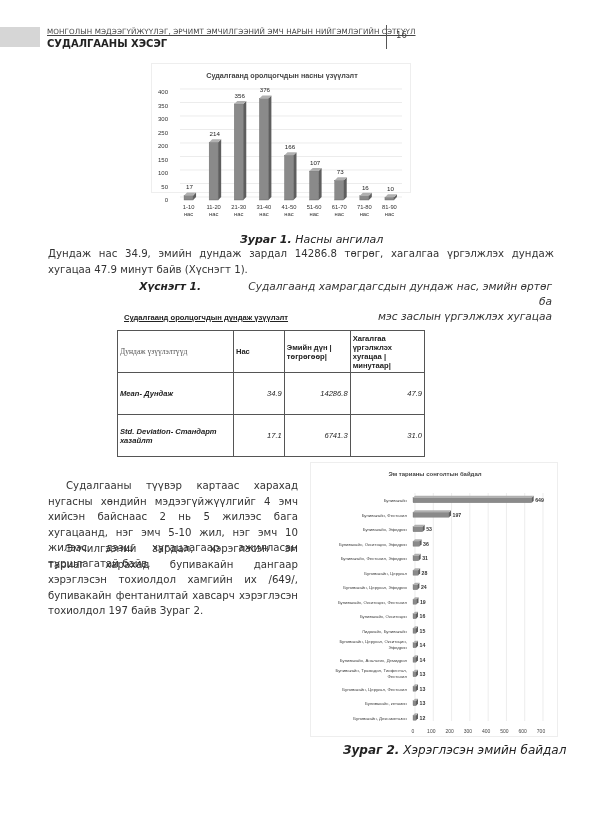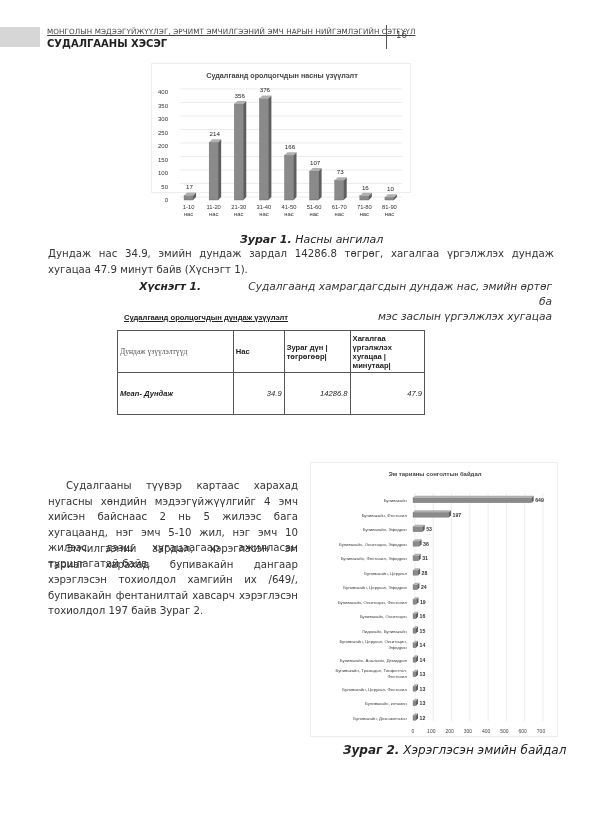--- a/index.html
+++ b/index.html
@@ -138,28 +138,34 @@
   <colgroup>
     <col style="width:143px">
       <col style="width:63px">
       <col style="width:74px">
       <col style="width:86px">
   </colgroup>
   <tbody>
       <tr>
     <th class="first">Дундаж үзүүлэлтүүд</th>
     <th>Нас</th>
-    <th>Зураг дүн |төгрөгөөр|</th>
+    <th>Эмийн дүн |төгрөгөөр|</th>
     <th>Хагалгаа үргэлжлэх хугацаа |минутаар|</th>
   </tr>
   <tr>
     <td class="rowlabel">Mean- Дундаж</td>
     <td>34.9</td>
     <td>14286.8</td>
     <td>47.9</td>
+  </tr>
+  <tr>
+    <td class="rowlabel">Std. Deviation- Стандарт хазайлт</td>
+    <td>17.1</td>
+    <td>6741.3</td>
+    <td>31.0</td>
   </tr>
 </tbody>
   </table>
 
 <div class="para" style="left:48px; top:478px; width:250px; text-indent:18px;">Судалгааны түүвэр картаас харахад нугасны хөндийн мэдээгүйжүүлгийг 4 эмч хийсэн байснаас 2 нь 5 жилээс бага хугацаанд, нэг эмч 5-10 жил, нэг эмч 10 жилээс дээш хугацаагаар ажилласан туршлагатай байв.</div>
 <div class="para" style="left:48px; top:541px; width:250px; text-indent:18px;">Эмчилгээний зардал, хэрэглэсэн эм тариаг харахад бупивакайн дангаар хэрэглэсэн тохиолдол хамгийн их /649/, бупивакайн фентанилтай хавсарч хэрэглэсэн тохиолдол 197 байв Зураг 2.</div>
 
 <div class="chart2-box">
   <svg id="chart2" width="248" height="275">
       <text x="124" y="13" text-anchor="middle" font-size="6" font-weight="bold" fill="#444" font-family="Liberation Sans, sans-serif">Эм тарианы сонголтын байдал</text>

